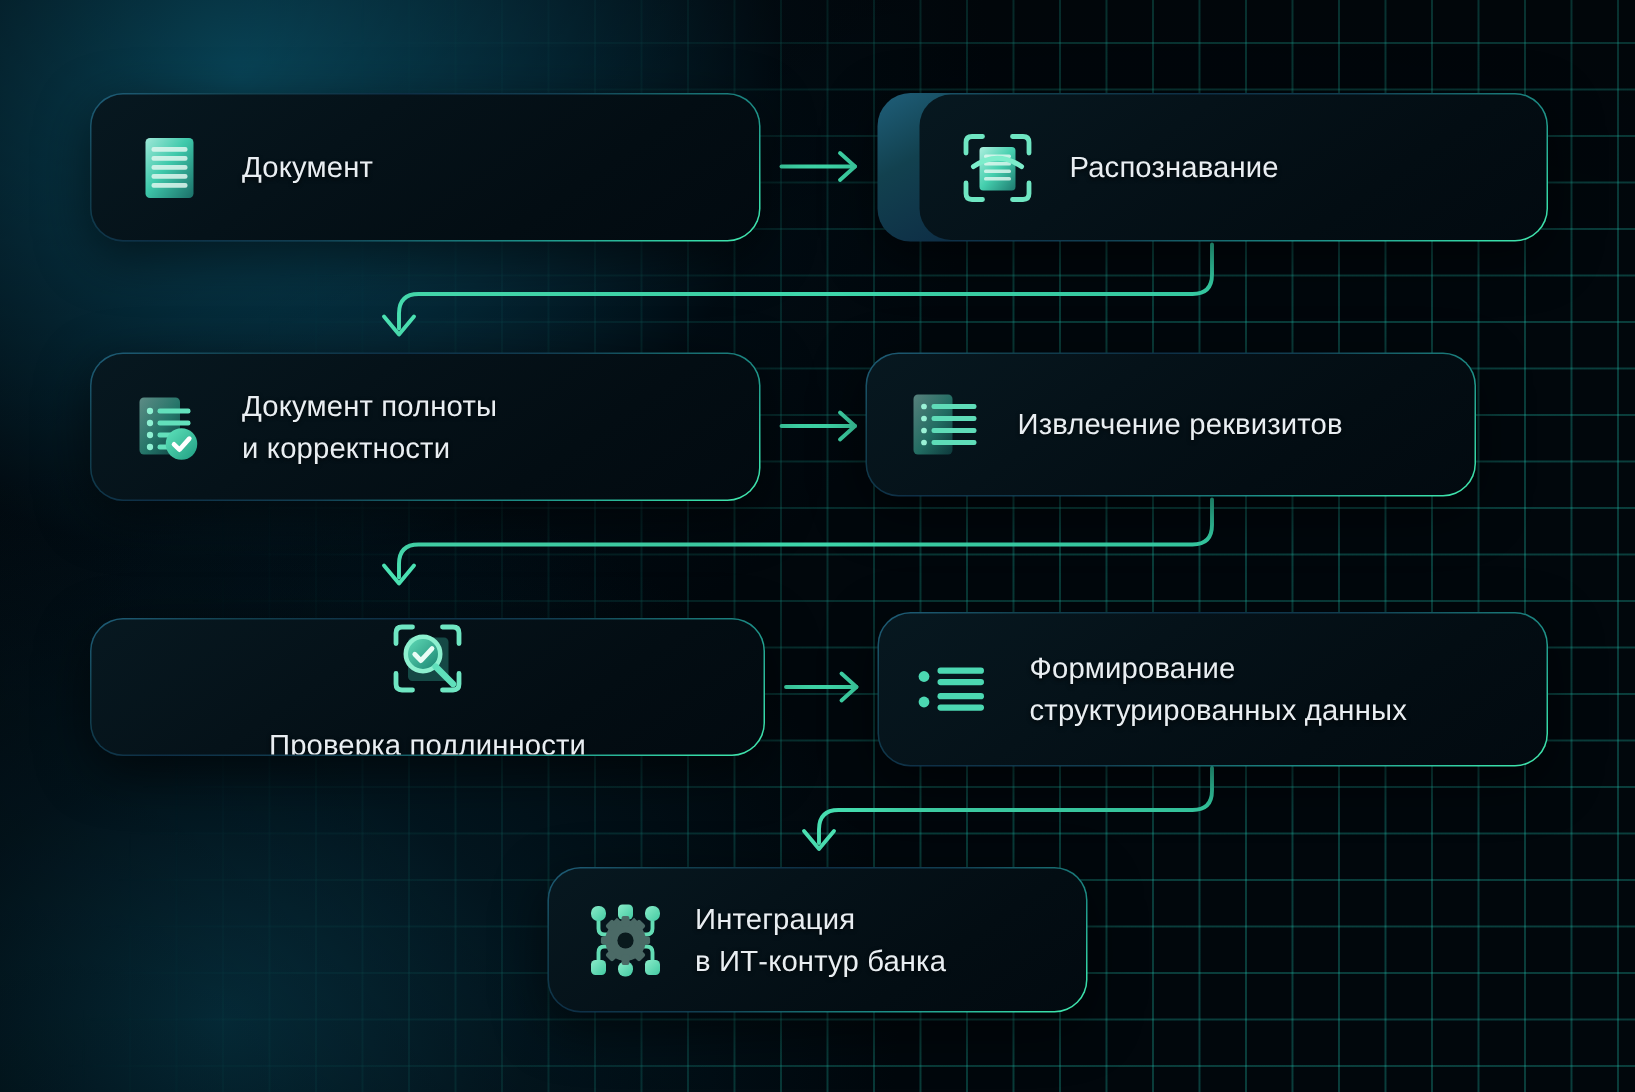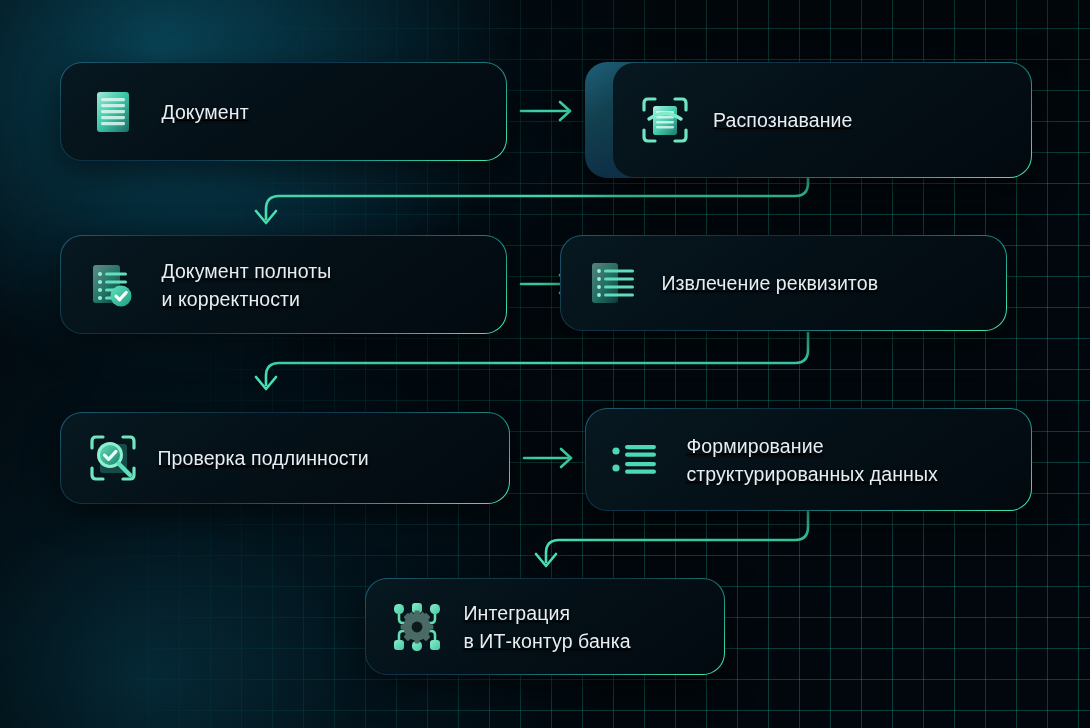--- a/index.html
+++ b/index.html
@@ -70,44 +70,43 @@
     position: relative;
     width: 100%;
     height: 100%;
     border-radius: 21px;
     background: linear-gradient(145deg, #071820 0%, #051219 36%, #030d13 70%, #020a10 100%);
     display: flex;
     align-items: center;
     gap: 22px;
     padding: 0 26px;
     overflow: hidden;
-    text-decoration: underline;
   }
   .card-icon {
     flex: 0 0 auto;
     width: 52px;
     height: 52px;
     display: flex;
     align-items: center;
     justify-content: center;
   }
   .card-label {
     color: #e9eef2;
     font-size: 19.5px;
     line-height: 28px;
     letter-spacing: 0.1px;
     white-space: pre-line;
     text-shadow: 0 1px 3px rgba(0,0,0,0.7);
   }
 
   
   .c1 { left: 60px;  top: 62px;  width: 447px; height: 99px; }
-  .c2 { left: 585px; top: 62px;  width: 447px; height: 116px; padding-left: 28px; }
+  .c2 { left: 585px; top: 62px;  width: 447px; height: 99px; padding-left: 28px; }
   .c3 { left: 60px;  top: 235px; width: 447px; height: 99px; }
-  .c4 { left: 560px; top: 235px; width: 447px; height: 96px; text-align: right; }
+  .c4 { left: 577px; top: 235px; width: 407px; height: 96px; text-align: right; }
   .c5 { left: 60px;  top: 412px; width: 450px; height: 92px; }
   .c6 { left: 585px; top: 408px; width: 447px; height: 103px; }
   .c7 { left: 365px; top: 578px; width: 360px; height: 97px; }
 </style>
 </head>
 <body>
 
 <div id="stage">
 
   <div class="bg-glow-tl"></div>
@@ -269,21 +268,21 @@
             <rect x="16" y="26.4" width="30" height="3.2" rx="1.5"></rect>
             <rect x="16" y="34.4" width="30" height="3.2" rx="1.5"></rect>
           </g>
         </svg>
       </span>
       <span class="card-label">Извлечение реквизитов</span>
     </div>
   </div>
 
   <div class="card c5">
-    <div class="card-inner" style="gap:18px;">
+    <div class="card-inner" style="gap:18px;flex-direction:column;">
       <span class="card-icon">
         <svg width="52" height="52" viewBox="0 0 52 52">
           <defs>
             <linearGradient id="lensG" x1="0" y1="0" x2="1" y2="1">
               <stop offset="0%" stop-color="#63dfba"></stop>
               <stop offset="100%" stop-color="#17806e"></stop>
             </linearGradient>
           </defs>
           <rect x="13" y="12" width="27" height="29" rx="3" fill="#2a8f7e" opacity="0.45"></rect>
           <g fill="none" stroke="#6fe6c2" stroke-width="3.2" stroke-linecap="round">

